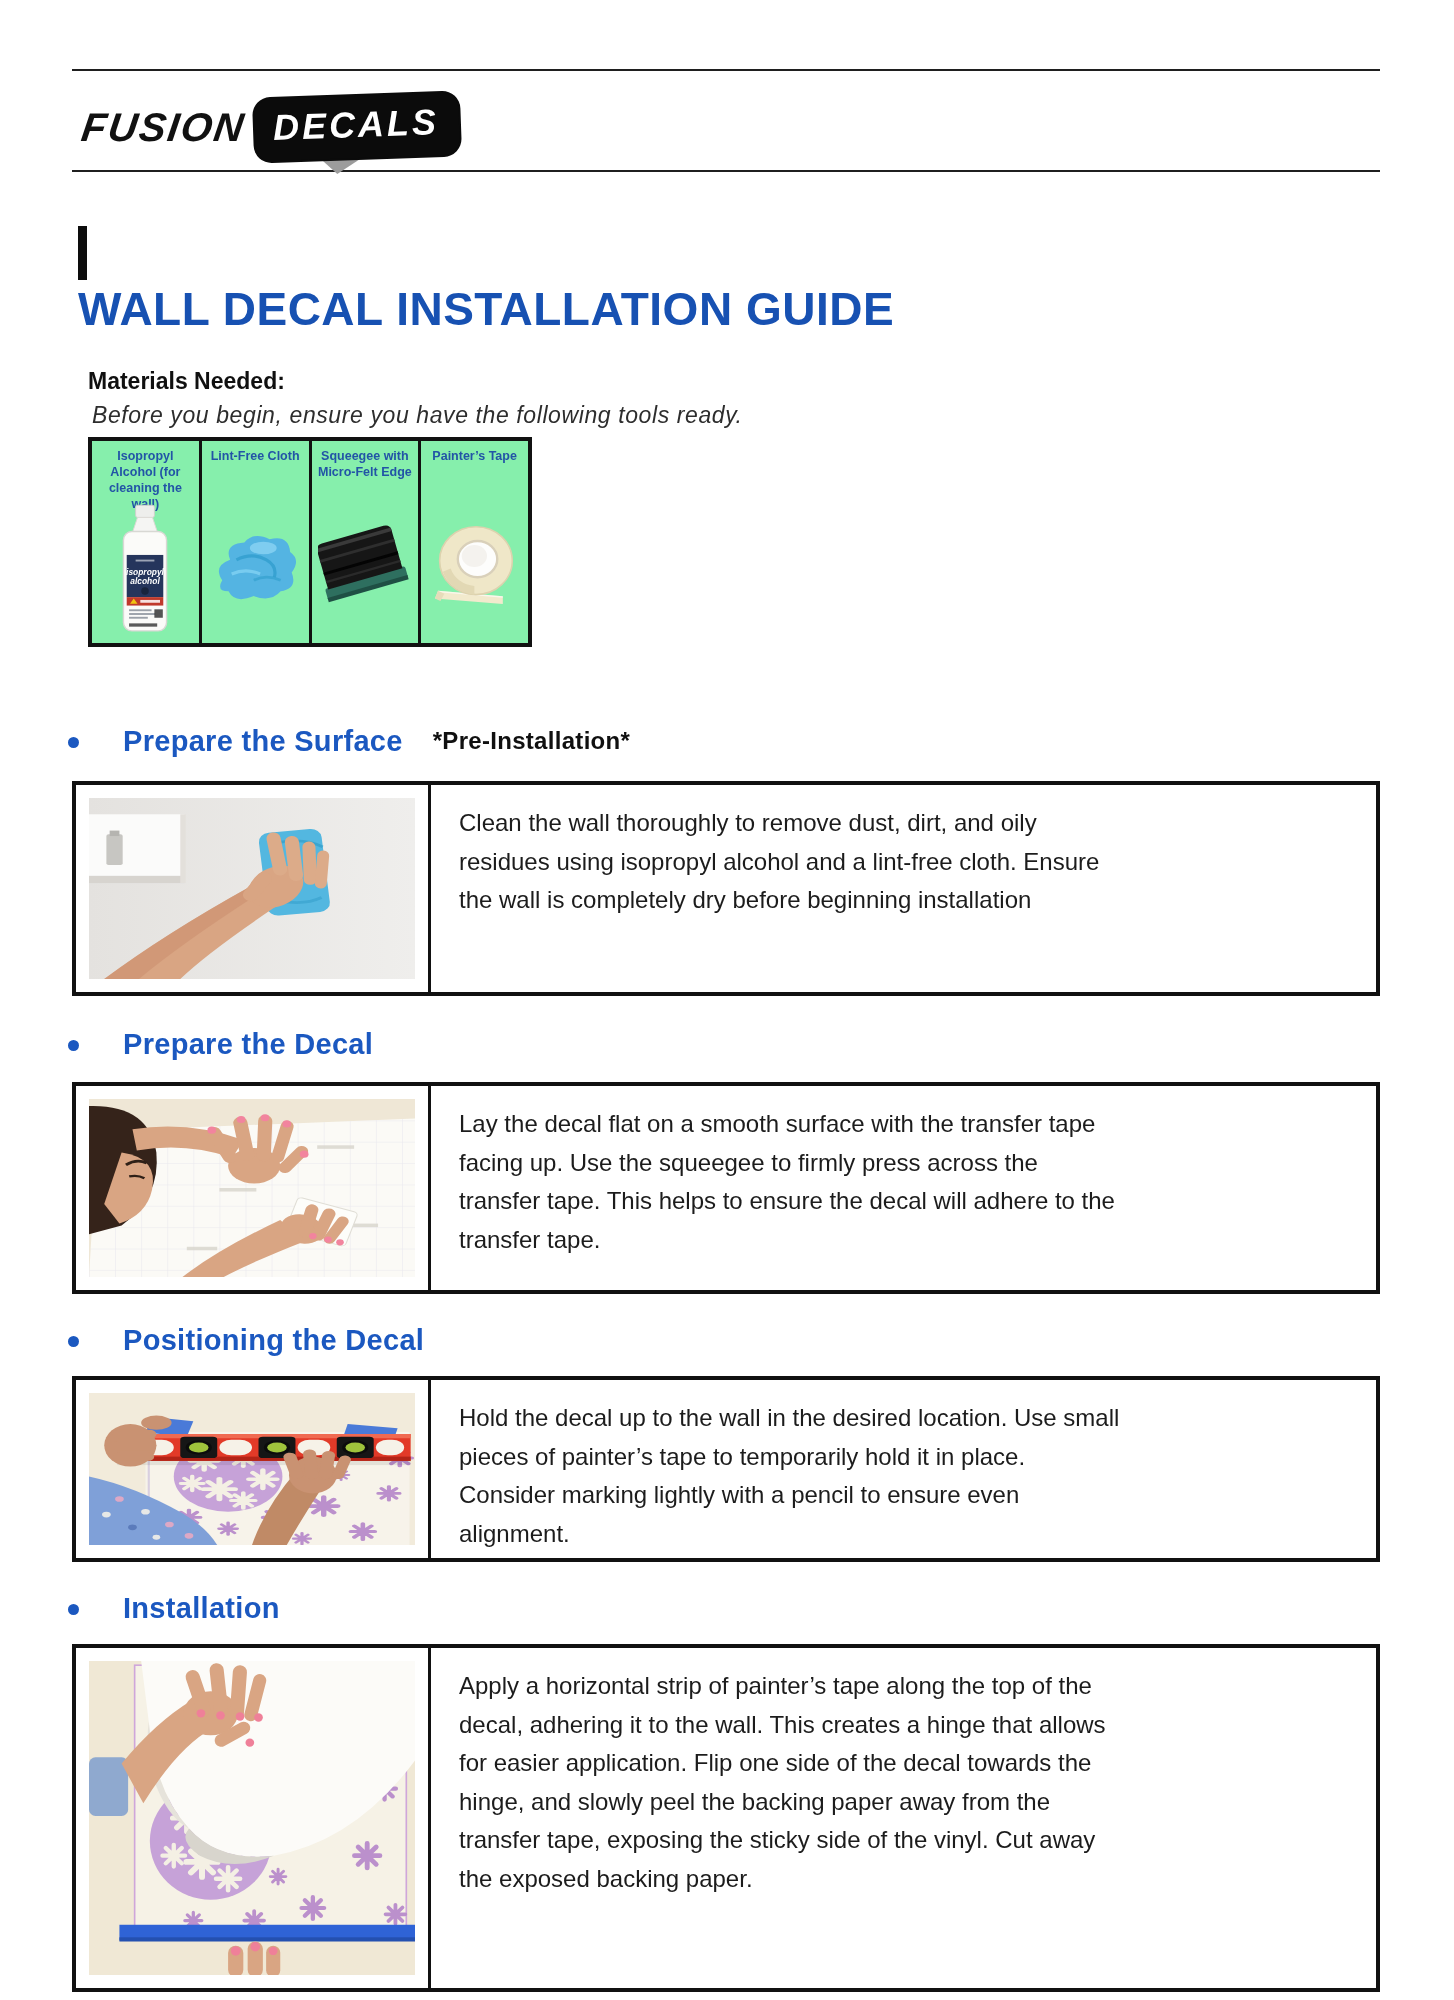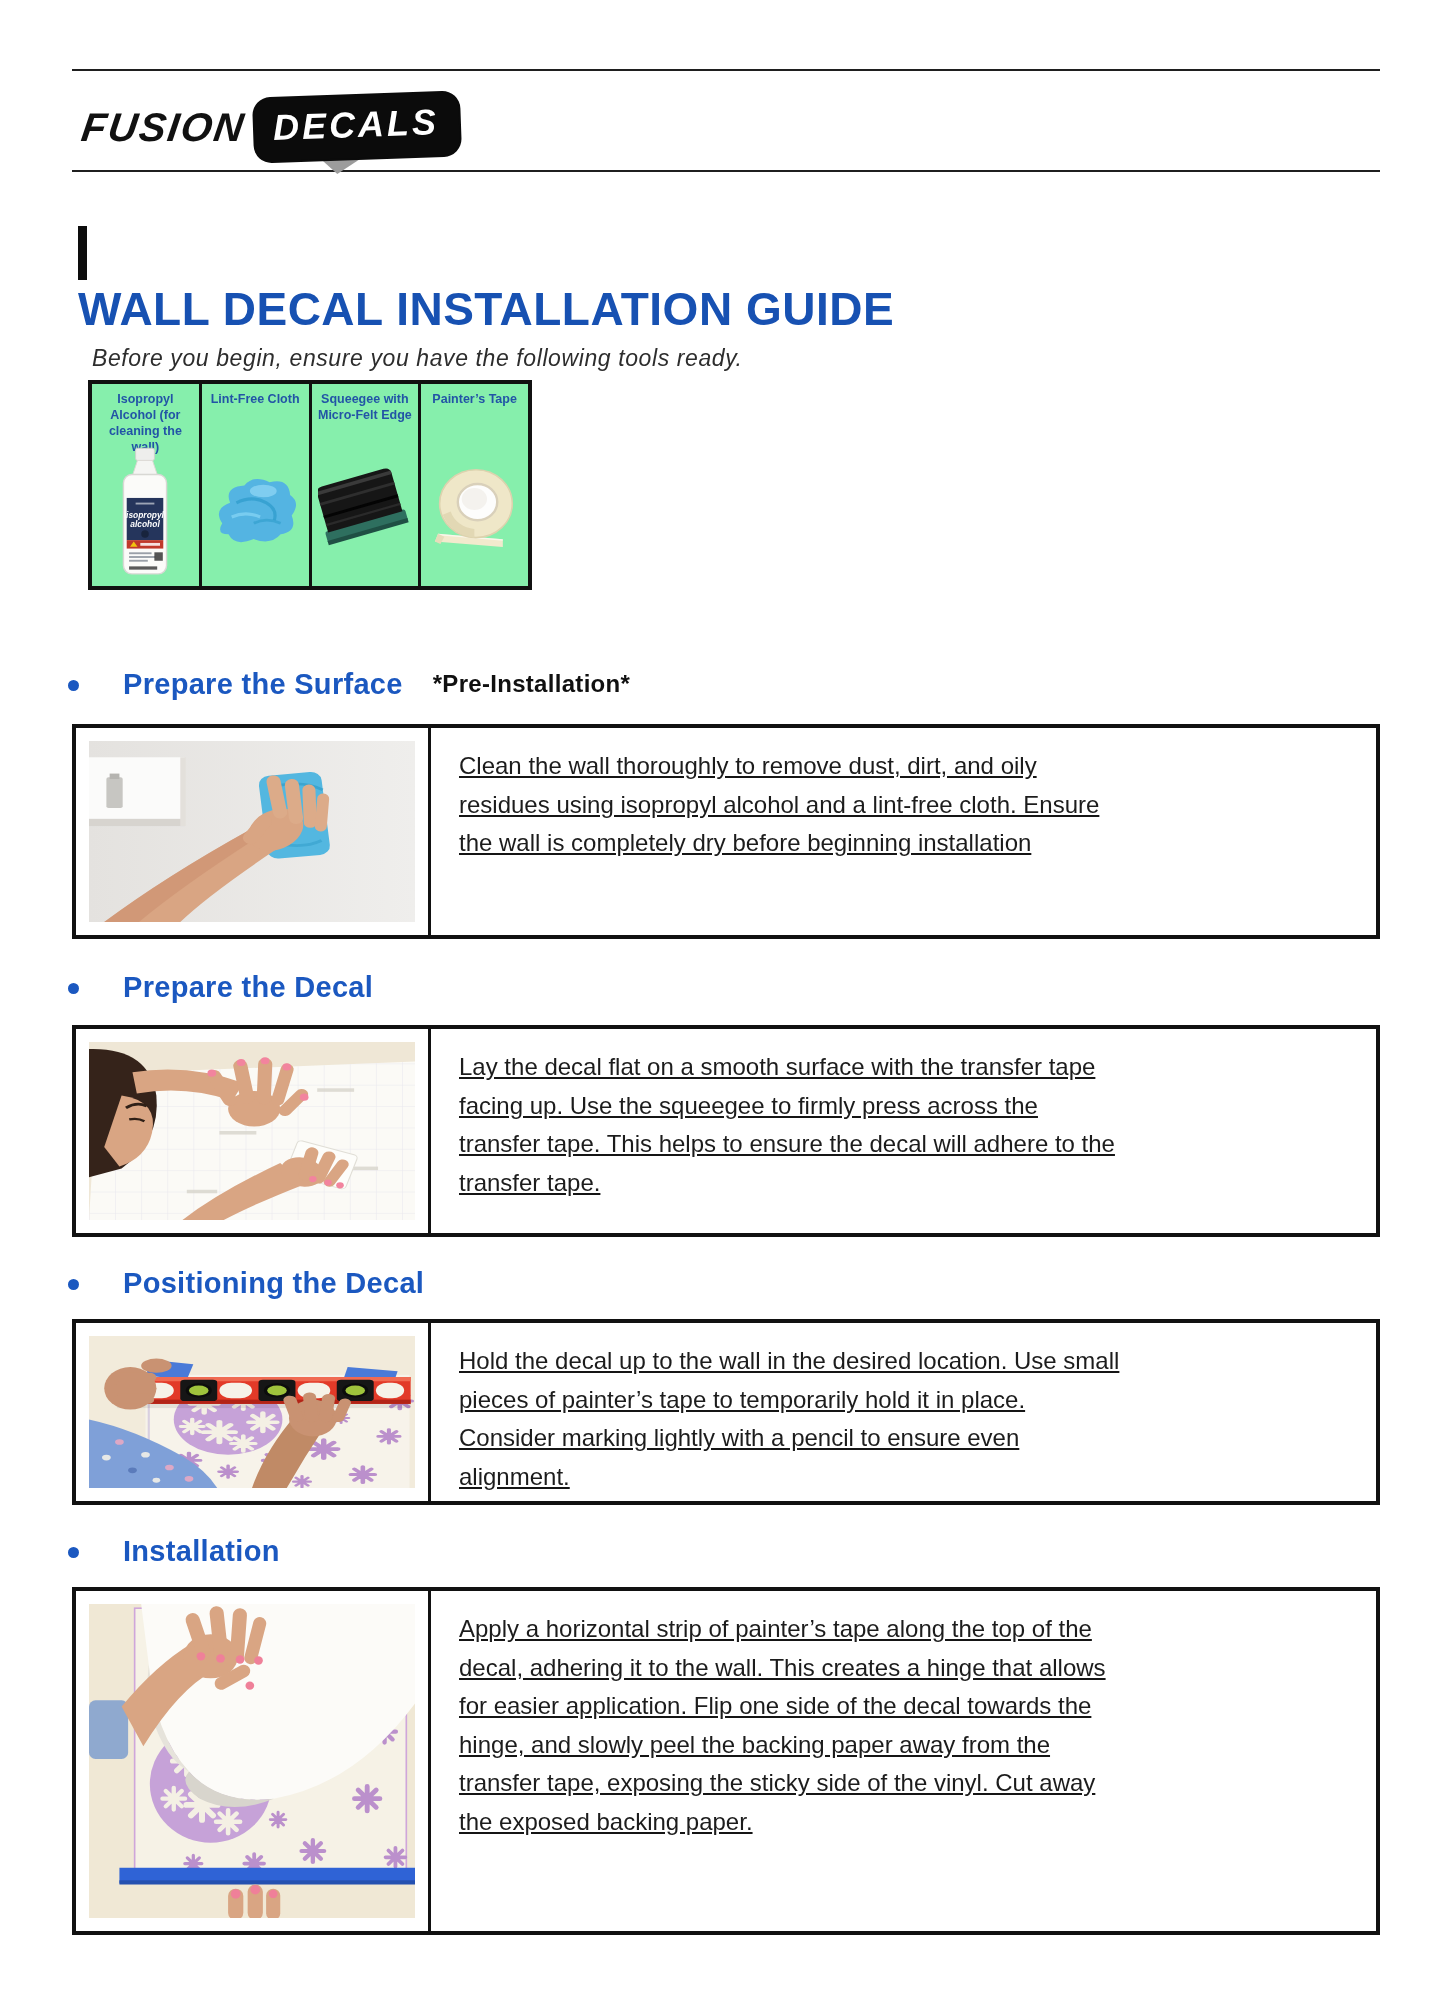--- a/index.html
+++ b/index.html
@@ -51,21 +51,21 @@
   .sh-1{margin-top:72px;} .sh-2{margin-top:26px;} .sh-3{margin-top:24px;} .sh-4{margin-top:24px;}
   .bullet{width:11px;height:11px;border-radius:50%;background:var(--head-blue);margin:3px 16px 0 2px;flex:none;}
   .section-title{font-size:29px;line-height:44px;font-weight:bold;color:var(--head-blue);letter-spacing:.3px;white-space:nowrap;margin-left:28px;}
   .section-note{font-size:24px;font-weight:bold;color:#101010;margin-left:30px;letter-spacing:.3px;white-space:nowrap;text-align:right;}
 
   .info-box{display:flex;border:4px solid #111;box-sizing:border-box;background:#fff;margin-top:18px;}
   .b-1{height:215px;margin-top:18px;} .b-2{height:212px;margin-top:16px;}
   .b-3{height:186px;margin-top:14px;} .b-4{height:348px;margin-top:14px;}
   .info-photo{width:355px;flex:none;border-right:3px solid #111;padding:13px;box-sizing:border-box;display:flex;}
   .info-photo svg{width:100%;height:100%;display:block;}
-  .info-text{flex:1;padding:19px 3px 0 28px;box-sizing:border-box;text-decoration:underline;}
+  .info-text{flex:1;padding:19px 3px 0 28px;box-sizing:border-box;}
   .info-text p{margin:0;font-size:24px;line-height:38.5px;color:var(--body-ink);max-width:665px;}
 </style>
 </head>
 <body>
 
 <svg width="0" height="0" style="position:absolute" aria-hidden="true">
   <defs>
     <g id="ast">
       <path d="M0 -13 V13 M-13 0 H13 M-9.2 -9.2 L9.2 9.2 M-9.2 9.2 L9.2 -9.2" fill="none" stroke-linecap="round"></path>
     </g>
@@ -84,20 +84,21 @@
     </span>
   </div>
 
   <hr class="rule">
 
   <div class="title-row">
     <span class="title-bar"></span>
     <span class="page-title">WALL DECAL INSTALLATION GUIDE</span>
   </div>
 
+  <div class="materials-heading">Materials Needed:</div>
   <div class="materials-intro">Before you begin, ensure you have the following tools ready.</div>
 
   <div class="materials-table">
 
     <div class="mat-cell">
       <span class="mat-label">Isopropyl Alcohol (for cleaning the wall)</span>
       <span class="mat-img">
         <svg viewBox="0 0 64 140" width="60" height="132">
           <rect x="22" y="2" width="20" height="13" rx="2" fill="#eeeeec" stroke="#d0d0cc"></rect>
           <path d="M24 15 L40 15 L45 30 L19 30 Z" fill="#f5f5f3" stroke="#ddd9d4" stroke-width="1"></path>

